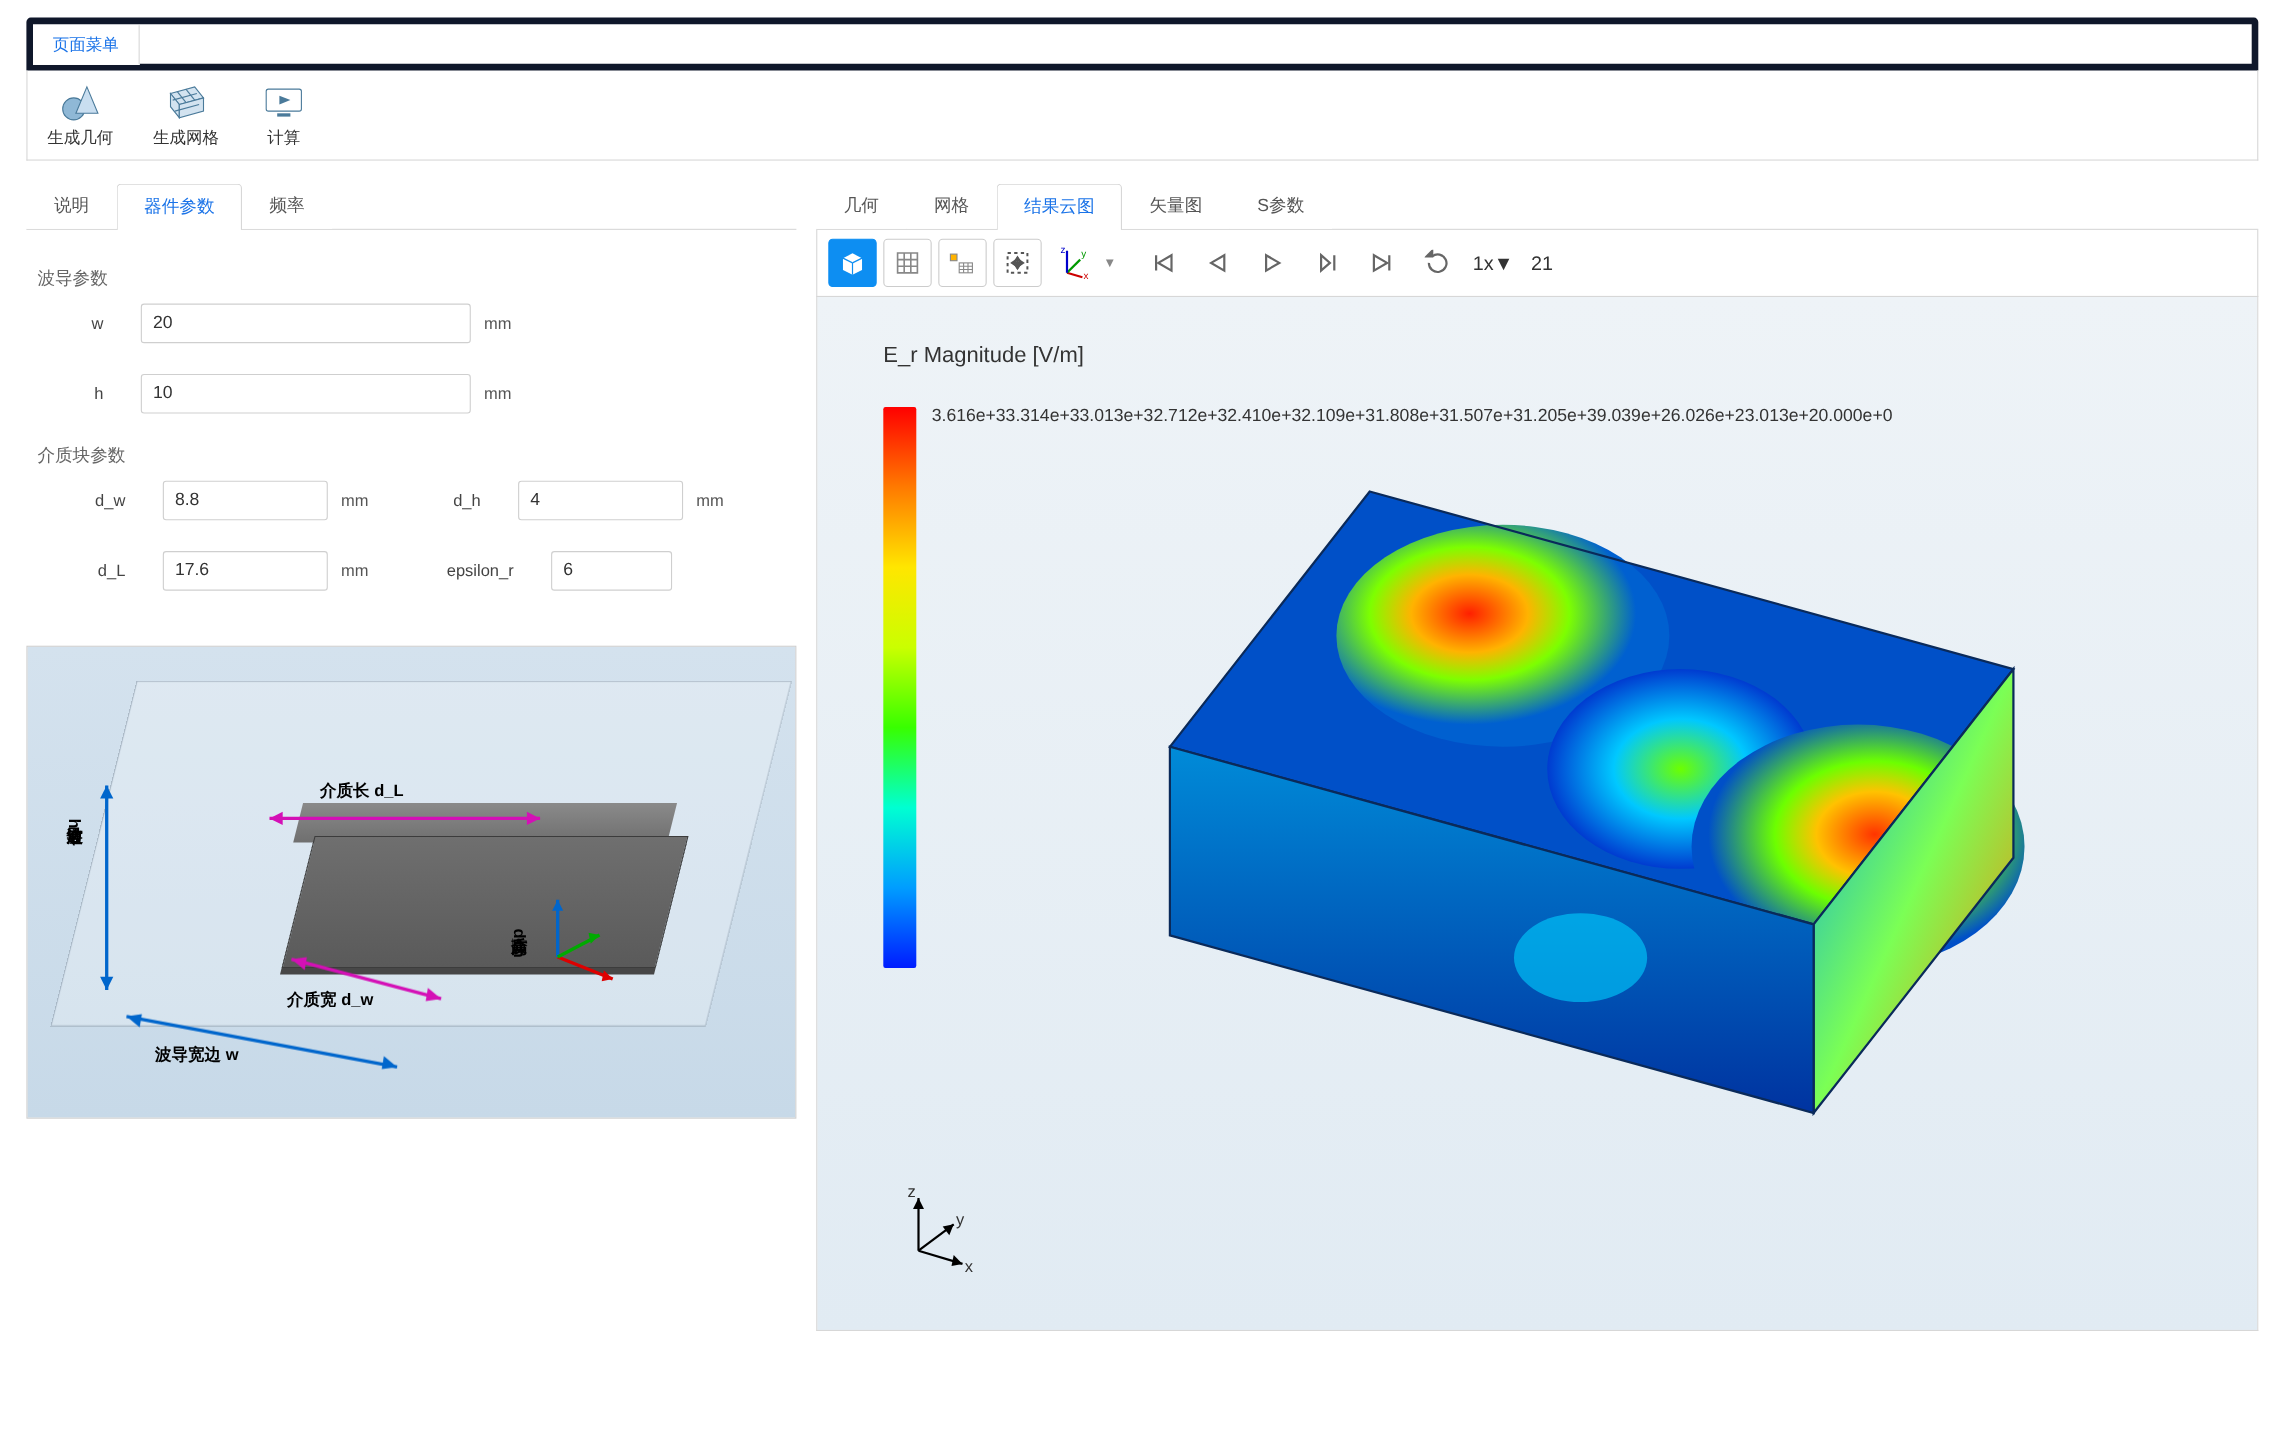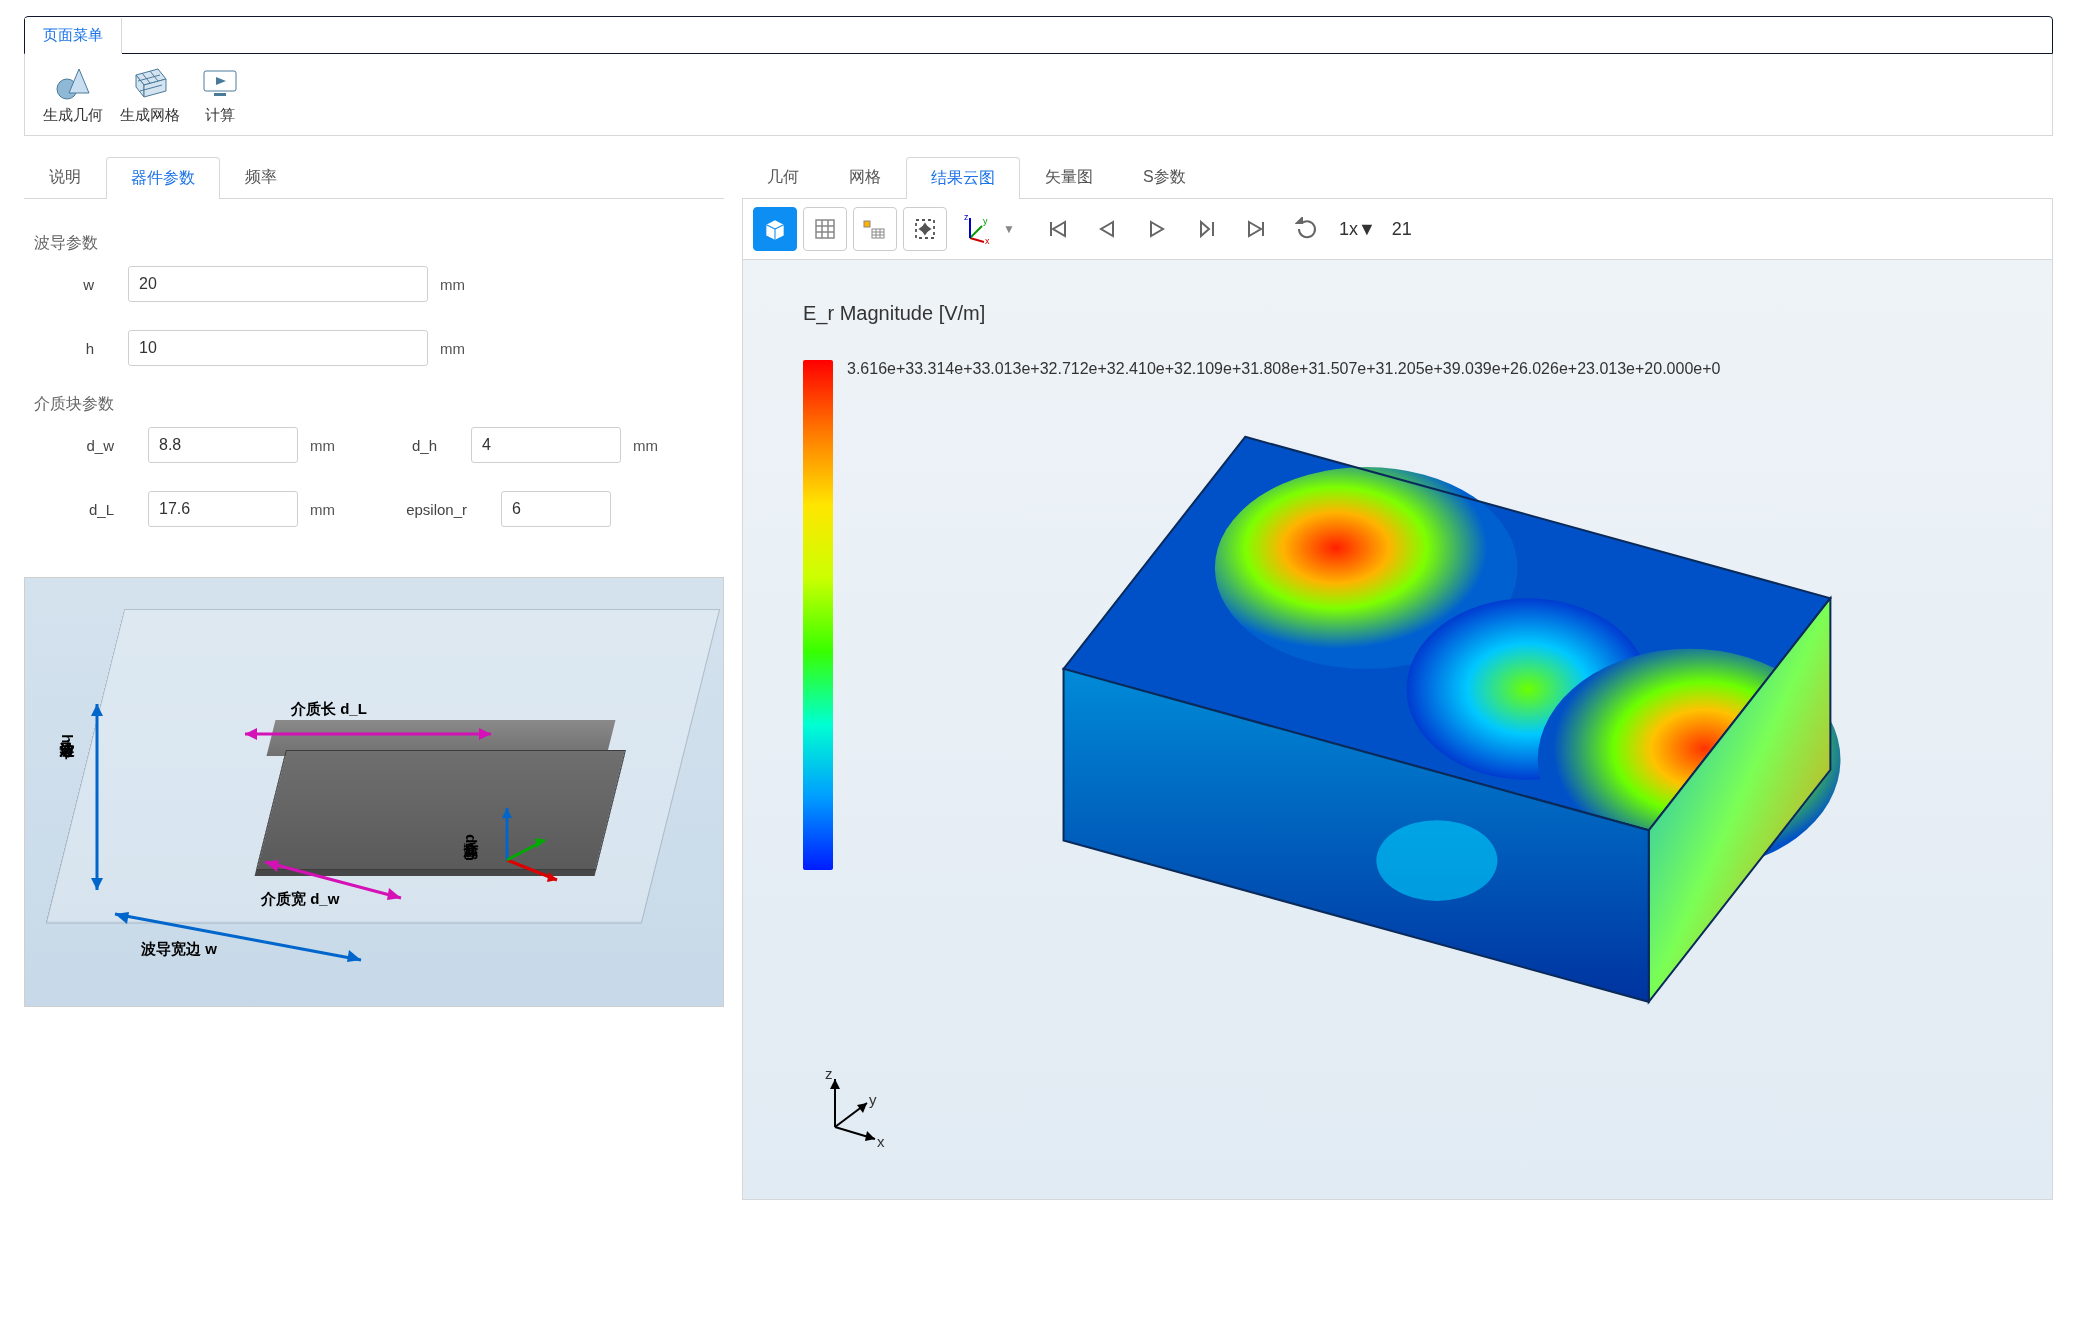--- a/index.html
+++ b/index.html
@@ -3,24 +3,24 @@
 <meta charset="utf-8">
 <style>
   * { box-sizing: border-box; }
   html, body { margin:0; padding:0; font-family: "Helvetica Neue", Arial, "PingFang SC", "Microsoft YaHei", sans-serif; font-size:14px; color:#333; background:#fff; }
   .app { width:2077px; height:1319px; position:relative; padding:16px 24px; }
   .header { display:flex; align-items:center; justify-content:space-between; margin-bottom:8px; }
   .title { color:#1a73e8; font-size:24px; letter-spacing:2px; }
   .header-right { display:flex; gap:8px; align-items:center; }
   .btn { background:#0d8ef2; color:#fff; border:none; border-radius:4px; padding:6px 14px; font-size:15px; cursor:pointer; }
   .ext-icon { width:28px; height:28px; color:#0d8ef2; cursor:pointer; display:inline-flex; align-items:center; justify-content:center; }
-  .tab-bar { border:1px solid #0f172a; border-radius:4px 4px 0 0; display:flex; }
+  .tab-bar { border:6px solid #0f172a; border-radius:4px 4px 0 0; display:flex; }
   .tab-bar .tab { padding:8px 18px; border-right:1px solid #d7d7d7; background:#fafafa; cursor:pointer; font-size:15px; }
   .tab-bar .tab.active { background:#fff; color:#1a73e8; border-bottom:1px solid #fff; position:relative; top:1px; }
-  .ribbon { border:1px solid #d7d7d7; border-top:none; display:flex; gap:17px; padding:10px 18px; }
+  .ribbon { border:1px solid #d7d7d7; border-top:none; display:flex; gap:36px; padding:10px 18px; }
   .rib-btn { display:flex; flex-direction:column; align-items:center; gap:4px; cursor:pointer; color:#333; }
   .rib-btn .icon-box { width:46px; height:38px; display:flex; align-items:center; justify-content:center; }
   .rib-btn .lbl { font-size:15px; }
   .workspace { display:flex; gap:18px; margin-top:20px; }
   .panel { border:0 solid #d7d7d7; }
   .left { width:700px; }
   .right { flex:1; }
   .subtabs { display:flex; border-bottom:1px solid #d7d7d7; }
   .subtabs .tab { padding:10px 24px; font-size:16px; color:#555; cursor:pointer; border:1px solid transparent; border-bottom:none; background:#fff; }
   .subtabs .tab.active { color:#1a73e8; border-color:#d7d7d7; border-radius:4px 4px 0 0; position:relative; top:1px; background:#fff; }

